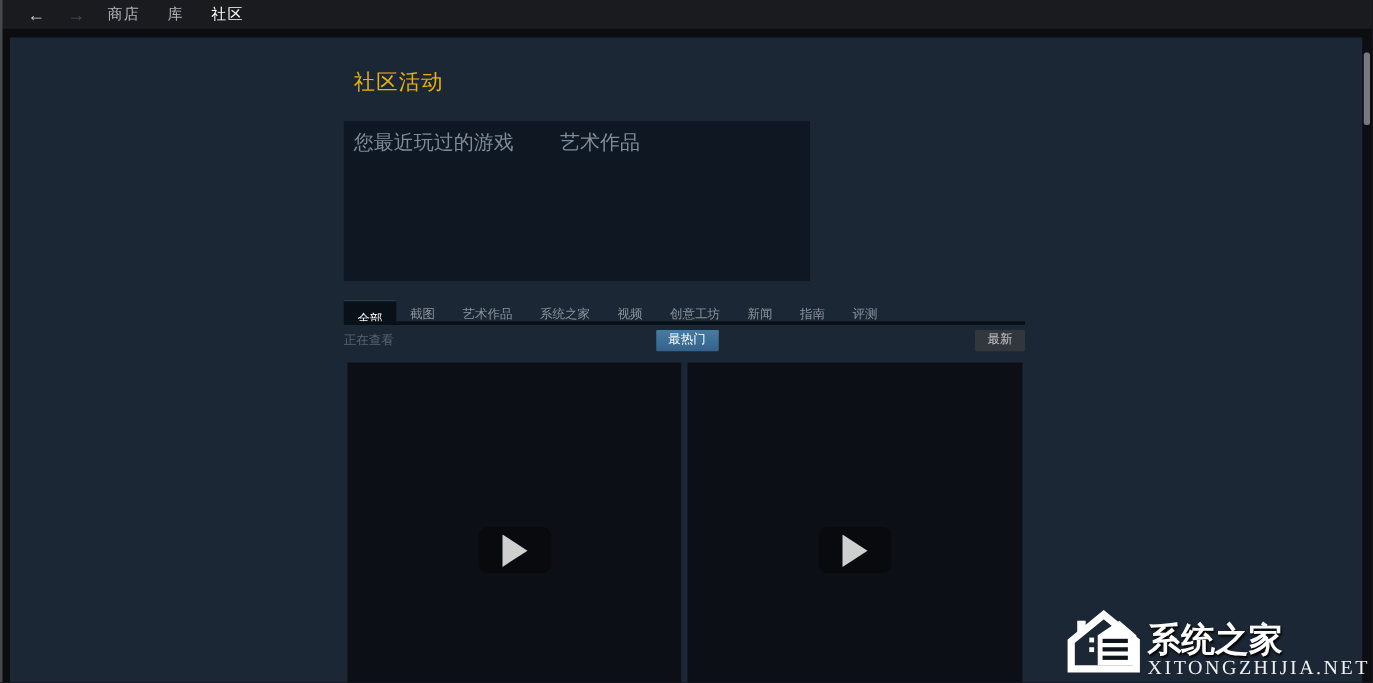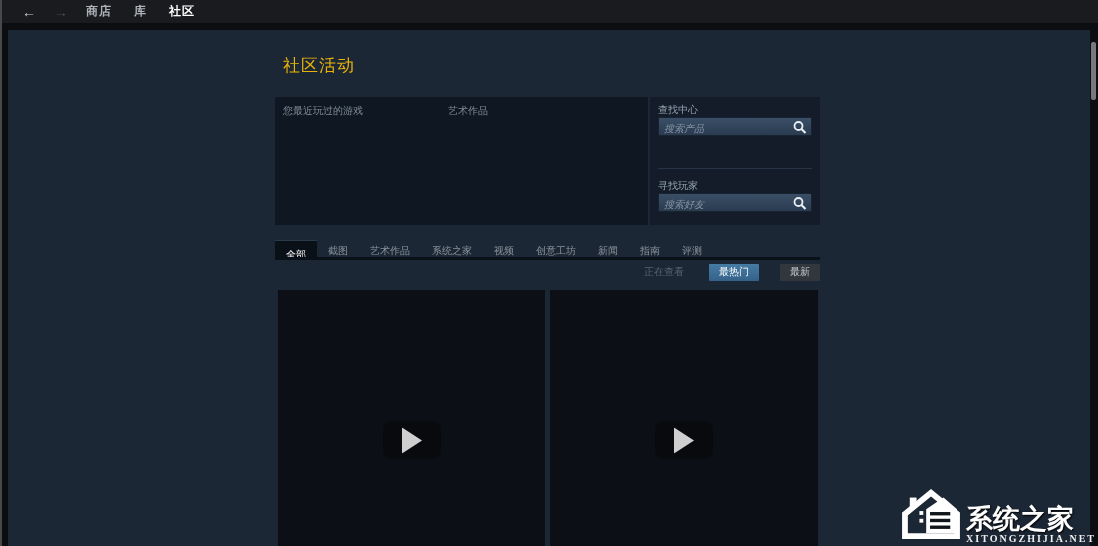--- a/index.html
+++ b/index.html
@@ -14,21 +14,21 @@
 
   
   .topbar {
     position:absolute; left:0; top:0; width:1098px; height:23px;
     background:#1a1b1f; display:flex; align-items:center; z-index:10;
     padding-left:22px;
   }
   .nav-arrow { font-size:14px; line-height:1; cursor:pointer; margin-right:18px; }
   .arrow-back { color:#c9ced3; }
   .arrow-fwd  { color:#4a4d53; }
-  .topnav-item { color:#aeb2b8; font-size:12px; font-weight:bold; margin-right:22px; cursor:pointer; letter-spacing:1px; }
+  .topnav-item { color:#aeb2b8; font-size:12px; font-weight:normal; margin-right:22px; cursor:pointer; letter-spacing:1px; }
   .topnav-item.active { color:#ffffff; }
 
   
   .main {
     position:absolute; left:8px; top:30px; width:1082px; height:516px;
     background:#1c2735;
   }
   
   .scrollbar { position:absolute; right:0; top:30px; width:8px; height:516px; background:#0d0e11; z-index:40; }
   .scroll-thumb { position:absolute; left:1px; top:12px; width:5px; height:58px; background:#77797d; border-radius:2px; }
@@ -36,21 +36,21 @@
   .page-title {
     position:absolute; left:275px; top:24px;
     color:#eab308; font-size:17px; font-weight:500; letter-spacing:1px;
   }
 
   
   .hubs-box {
     position:absolute; left:267px; top:67px; width:373px; height:128px;
     background:#0f1822;
   }
-  .hubs-label { position:absolute; top:7px; font-size:10px; color:#7e8b98; }
+  .hubs-label { position:absolute; top:7px; font-size:16px; color:#7e8b98; }
   .label-recent { left:8px; }
   .label-popular { left:173px; }
 
   .search-box {
     position:absolute; left:642px; top:67px; width:170px; height:128px;
     background:#131c28;
   }
   .search-label { position:absolute; left:8px; font-size:10px; color:#96a5b3; }
   .lbl-hubs { top:6px; }
   .lbl-players { top:82px; }
@@ -81,21 +81,21 @@
   .tab.active {
     background:#0a1017; color:#ffffff; border-top:1px solid #2b3a49; padding-top:7px;
   }
   .tab-underline {
     position:absolute; left:267px; top:227px; width:545px; height:3px; background:#0a1017;
   }
 
   
   .filter-row {
     position:absolute; left:267px; top:234px; width:545px; height:16px;
-    display:flex; justify-content:flex-end; align-items:center; gap:21px;
+    display:flex; justify-content:space-between; align-items:center; gap:6px;
   }
   .viewing-label { color:#59636d; font-size:10px; margin-right:4px; }
   .filter-btn {
     font-size:10px; padding:2px 10px 3px; cursor:pointer; border-radius:1px; line-height:1.2;
   }
   .btn-hot { background:linear-gradient(#457ca3,#35618a); color:#ffffff; }
   .btn-new { background:#32363d; color:#c6c9cc; }
 
   
   .video-card {
@@ -109,21 +109,21 @@
     display:flex; align-items:center; justify-content:center; cursor:pointer;
   }
 
   
   .watermark {
     position:absolute; right:2px; bottom:2px; display:flex; align-items:flex-end; gap:4px;
     z-index:60;
   }
   .wm-text { display:flex; flex-direction:column; align-items:flex-start; }
   .wm-name { color:#ffffff; font-size:27px; font-weight:bold; line-height:1.05; text-shadow:1px 1px 2px #000; }
-  .wm-url  { color:#f0f0f0; font-size:10px; letter-spacing:2px; font-family:"Liberation Serif","DejaVu Serif",serif;font-weight:bold; }
+  .wm-url  { color:#f0f0f0; font-size:16px; letter-spacing:2px; font-family:"Liberation Serif","DejaVu Serif",serif; }
 </style>
 </head>
 <body>
 
 <div class="frame-edge"></div>
 
 <div class="topbar">
   <span class="nav-arrow arrow-back">←</span>
   <span class="nav-arrow arrow-fwd">→</span>
   <span class="topnav-item">商店</span>
@@ -133,43 +133,20 @@
 
 <div class="main">
 
   <div class="page-title">社区活动</div>
 
   <div class="hubs-box">
     <span class="hubs-label label-recent">您最近玩过的游戏</span>
     <span class="hubs-label label-popular">艺术作品</span>
   </div>
 
-  <div class="search-box">
-    <span class="search-label lbl-hubs">查找中心</span>
-    <div class="search-field fld-product">
-      <input type="text" placeholder="搜索产品" style="">
-      <span class="mag-btn">
-        <svg width="16" height="15" viewBox="0 0 16 15">
-          <circle cx="6.5" cy="6" r="4" fill="none" stroke="#e8eef2" stroke-width="1.8"></circle>
-          <line x1="9.5" y1="9" x2="13.5" y2="13" stroke="#e8eef2" stroke-width="2.2"></line>
-        </svg>
-      </span>
-    </div>
-    <div class="search-divider"></div>
-    <span class="search-label lbl-players">寻找玩家</span>
-    <div class="search-field fld-friends">
-      <input type="text" placeholder="搜索好友" style="">
-      <span class="mag-btn">
-        <svg width="16" height="15" viewBox="0 0 16 15">
-          <circle cx="6.5" cy="6" r="4" fill="none" stroke="#e8eef2" stroke-width="1.8"></circle>
-          <line x1="9.5" y1="9" x2="13.5" y2="13" stroke="#e8eef2" stroke-width="2.2"></line>
-        </svg>
-      </span>
-    </div>
-  </div>
 
   <div class="tabs">
     <span class="tab active">全部</span>
     <span class="tab">截图</span>
     <span class="tab">艺术作品</span>
     <span class="tab">系统之家</span>
     <span class="tab">视频</span>
     <span class="tab">创意工坊</span>
     <span class="tab">新闻</span>
     <span class="tab">指南</span>

